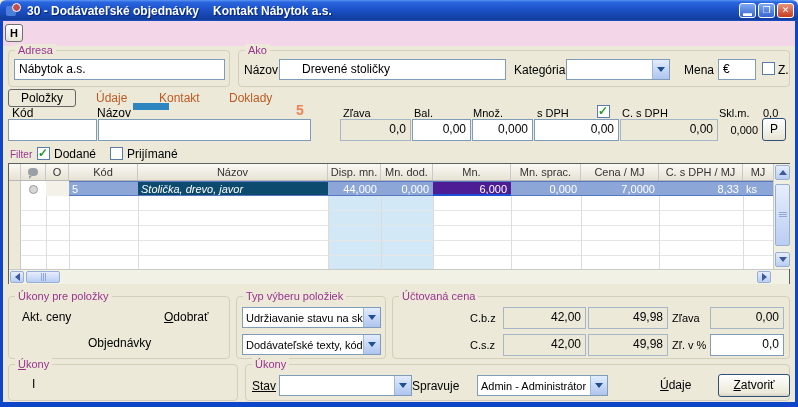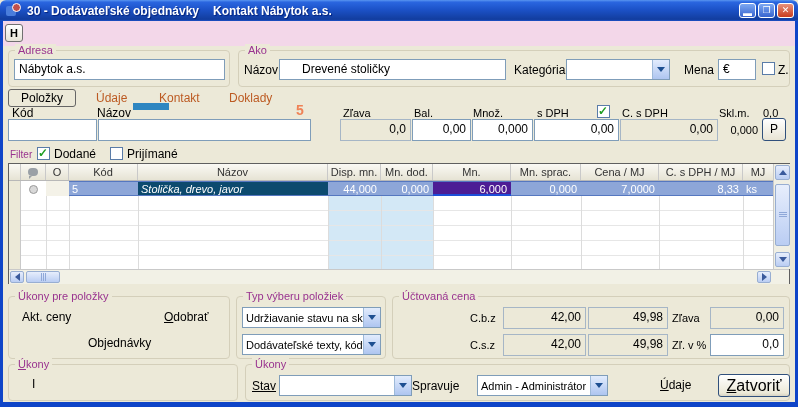--- a/index.html
+++ b/index.html
@@ -62,21 +62,21 @@
     box-sizing:border-box;display:flex;align-items:center;justify-content:center;}
   .tri-up{width:0;height:0;border-left:4px solid transparent;border-right:4px solid transparent;border-bottom:5px solid #3a5a9c;}
   .tri-down{width:0;height:0;border-left:4px solid transparent;border-right:4px solid transparent;border-top:5px solid #3a5a9c;}
   .tri-left{width:0;height:0;border-top:4px solid transparent;border-bottom:4px solid transparent;border-right:5px solid #3a5a9c;}
   .tri-right{width:0;height:0;border-top:4px solid transparent;border-bottom:4px solid transparent;border-left:5px solid #3a5a9c;}
   .thumb-grip{width:8px;height:6px;background:repeating-linear-gradient(180deg,#8fa8d8 0 1px,transparent 1px 2px);}
   .accel{display:inline-block;}
   .accel::first-letter{text-decoration:underline;}
   .actlink{position:absolute;font-size:12px;color:#000;white-space:nowrap;}
   .xpbtn{position:absolute;background:linear-gradient(180deg,#ffffff,#ece9d8 85%,#d8d4c4);
-    border:1px solid #30507c;border-radius:3px;font-size:16px;text-align:center;box-sizing:border-box;}
+    border:1px solid #30507c;border-radius:3px;font-size:12px;text-align:center;box-sizing:border-box;}
 </style>
 </head>
 <body>
 
 <div class="window">
 
   <div class="edge" style="left:0;top:21px;width:3px;height:386px;"></div>
   <div class="edge" style="right:0;top:21px;width:3px;height:386px;"></div>
   <div class="edge" style="left:0;bottom:0;width:798px;height:5px;"></div>
 

